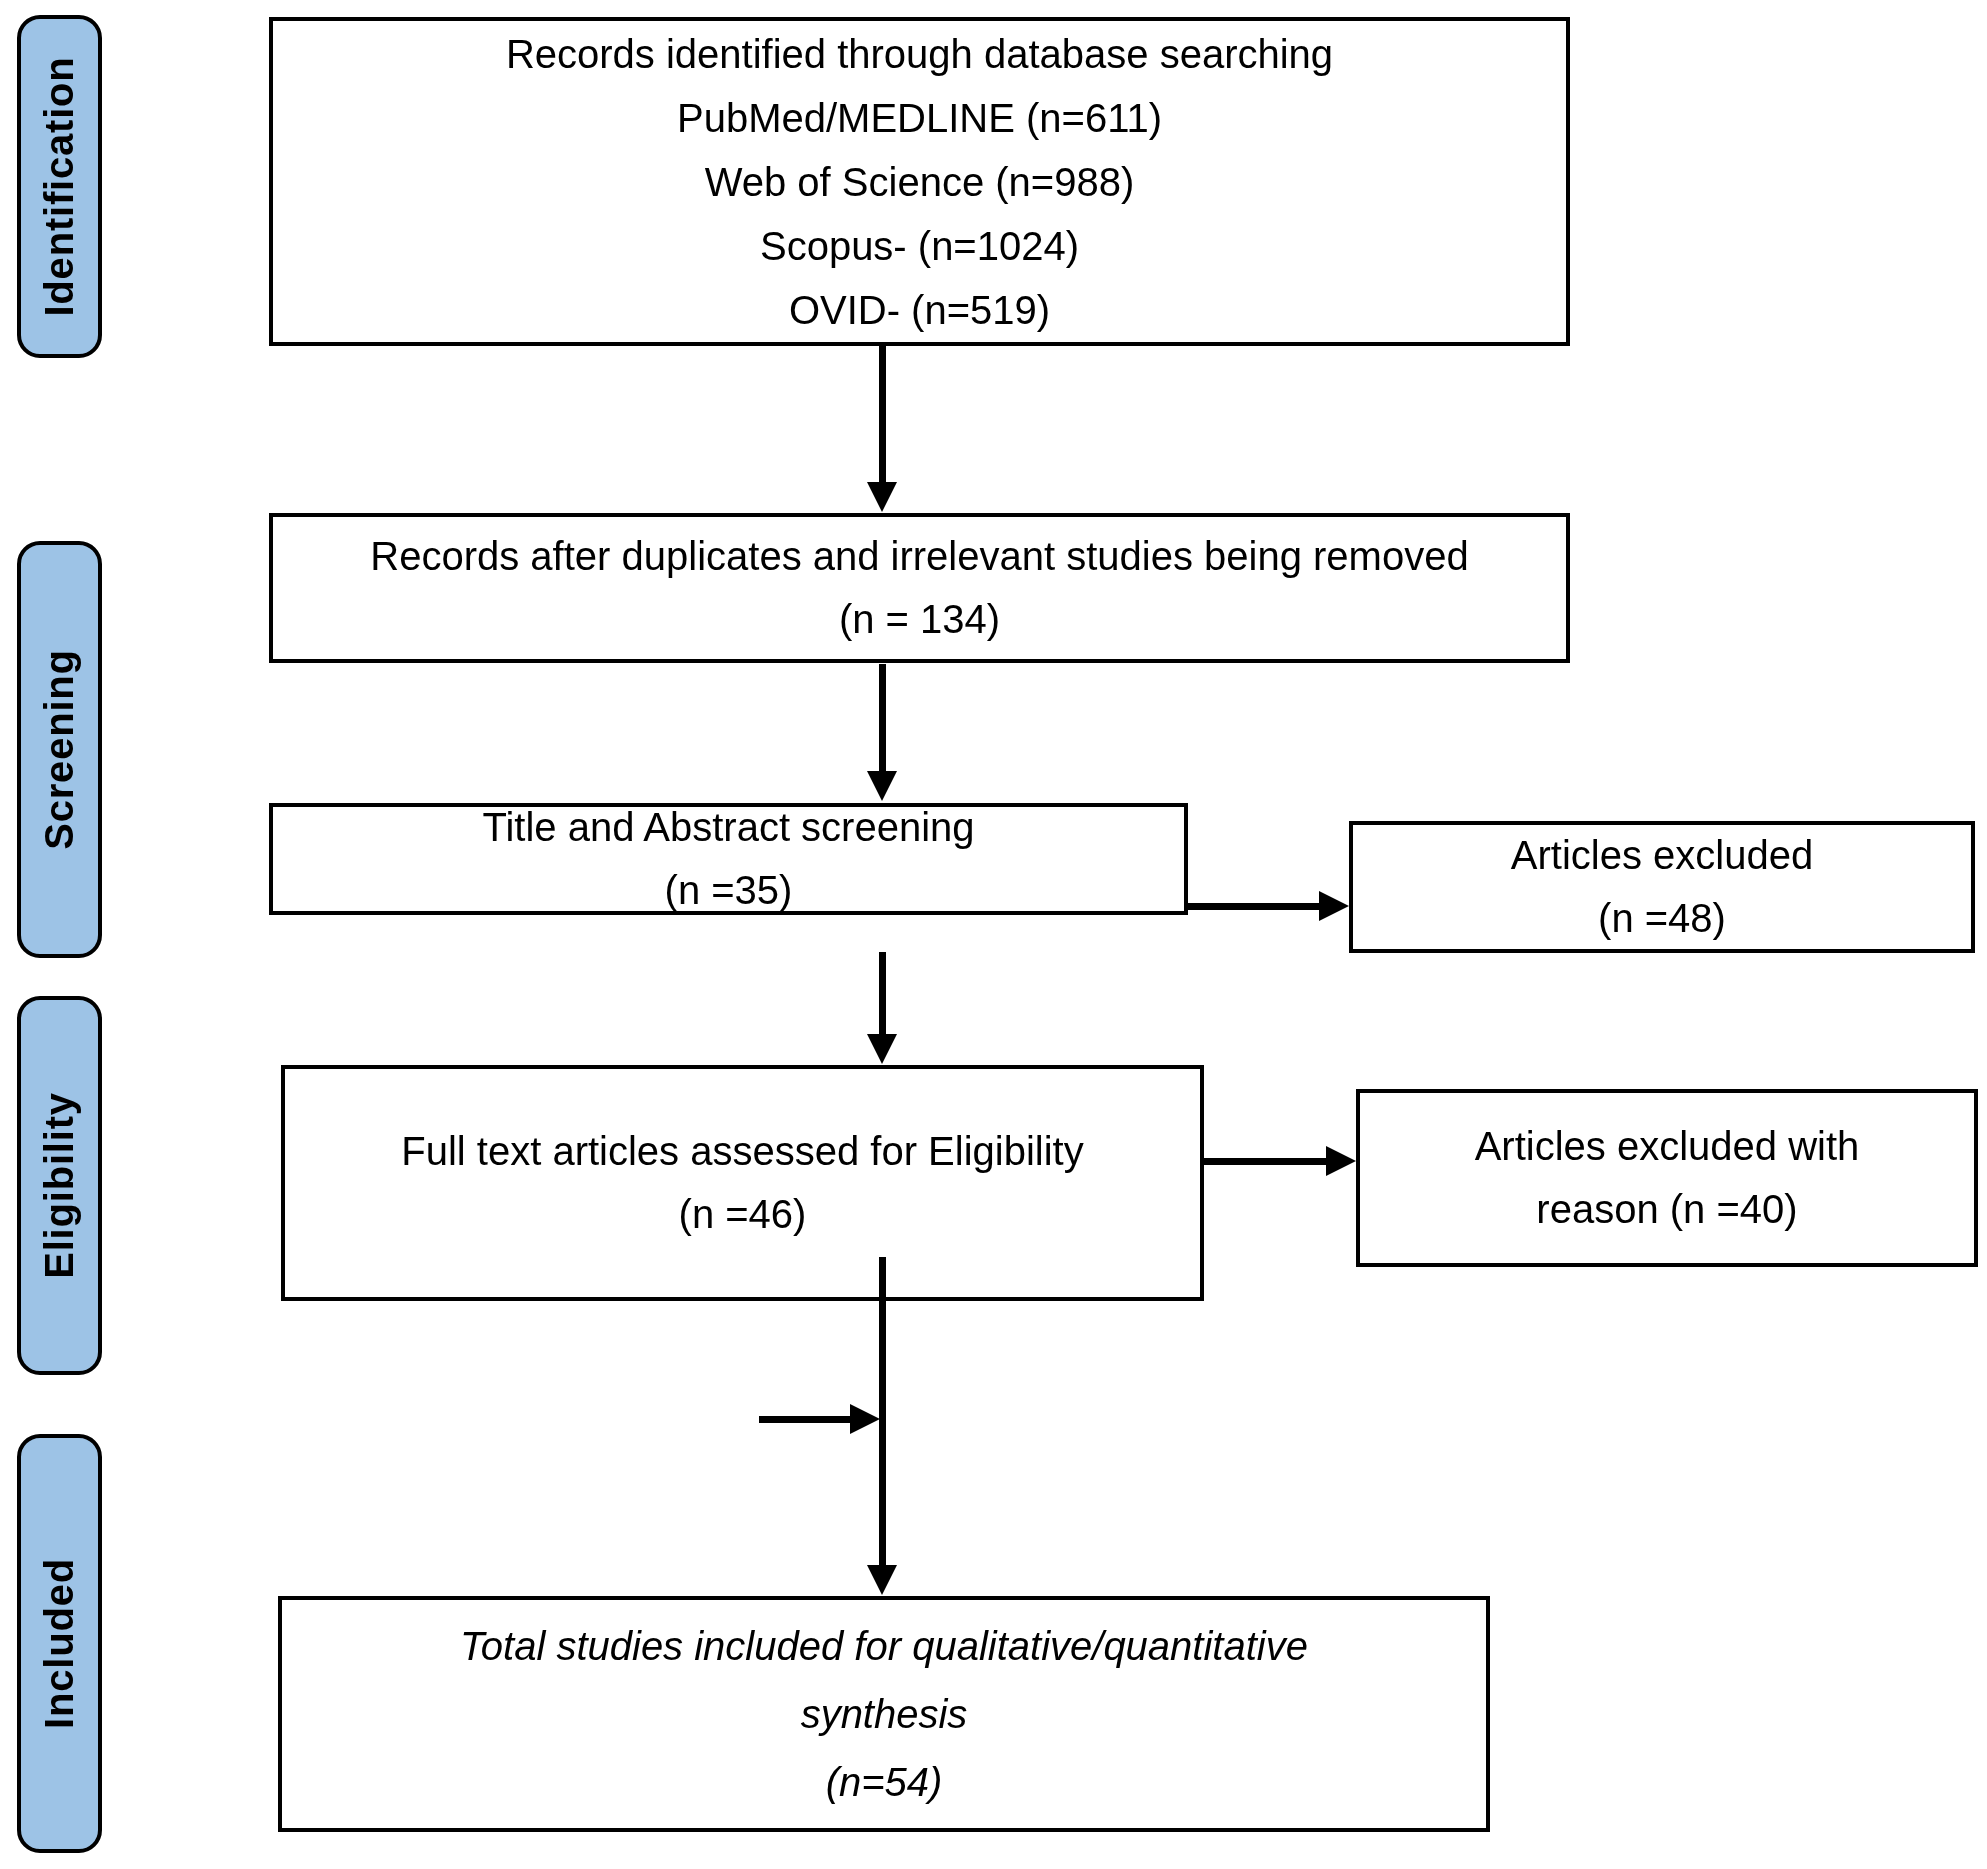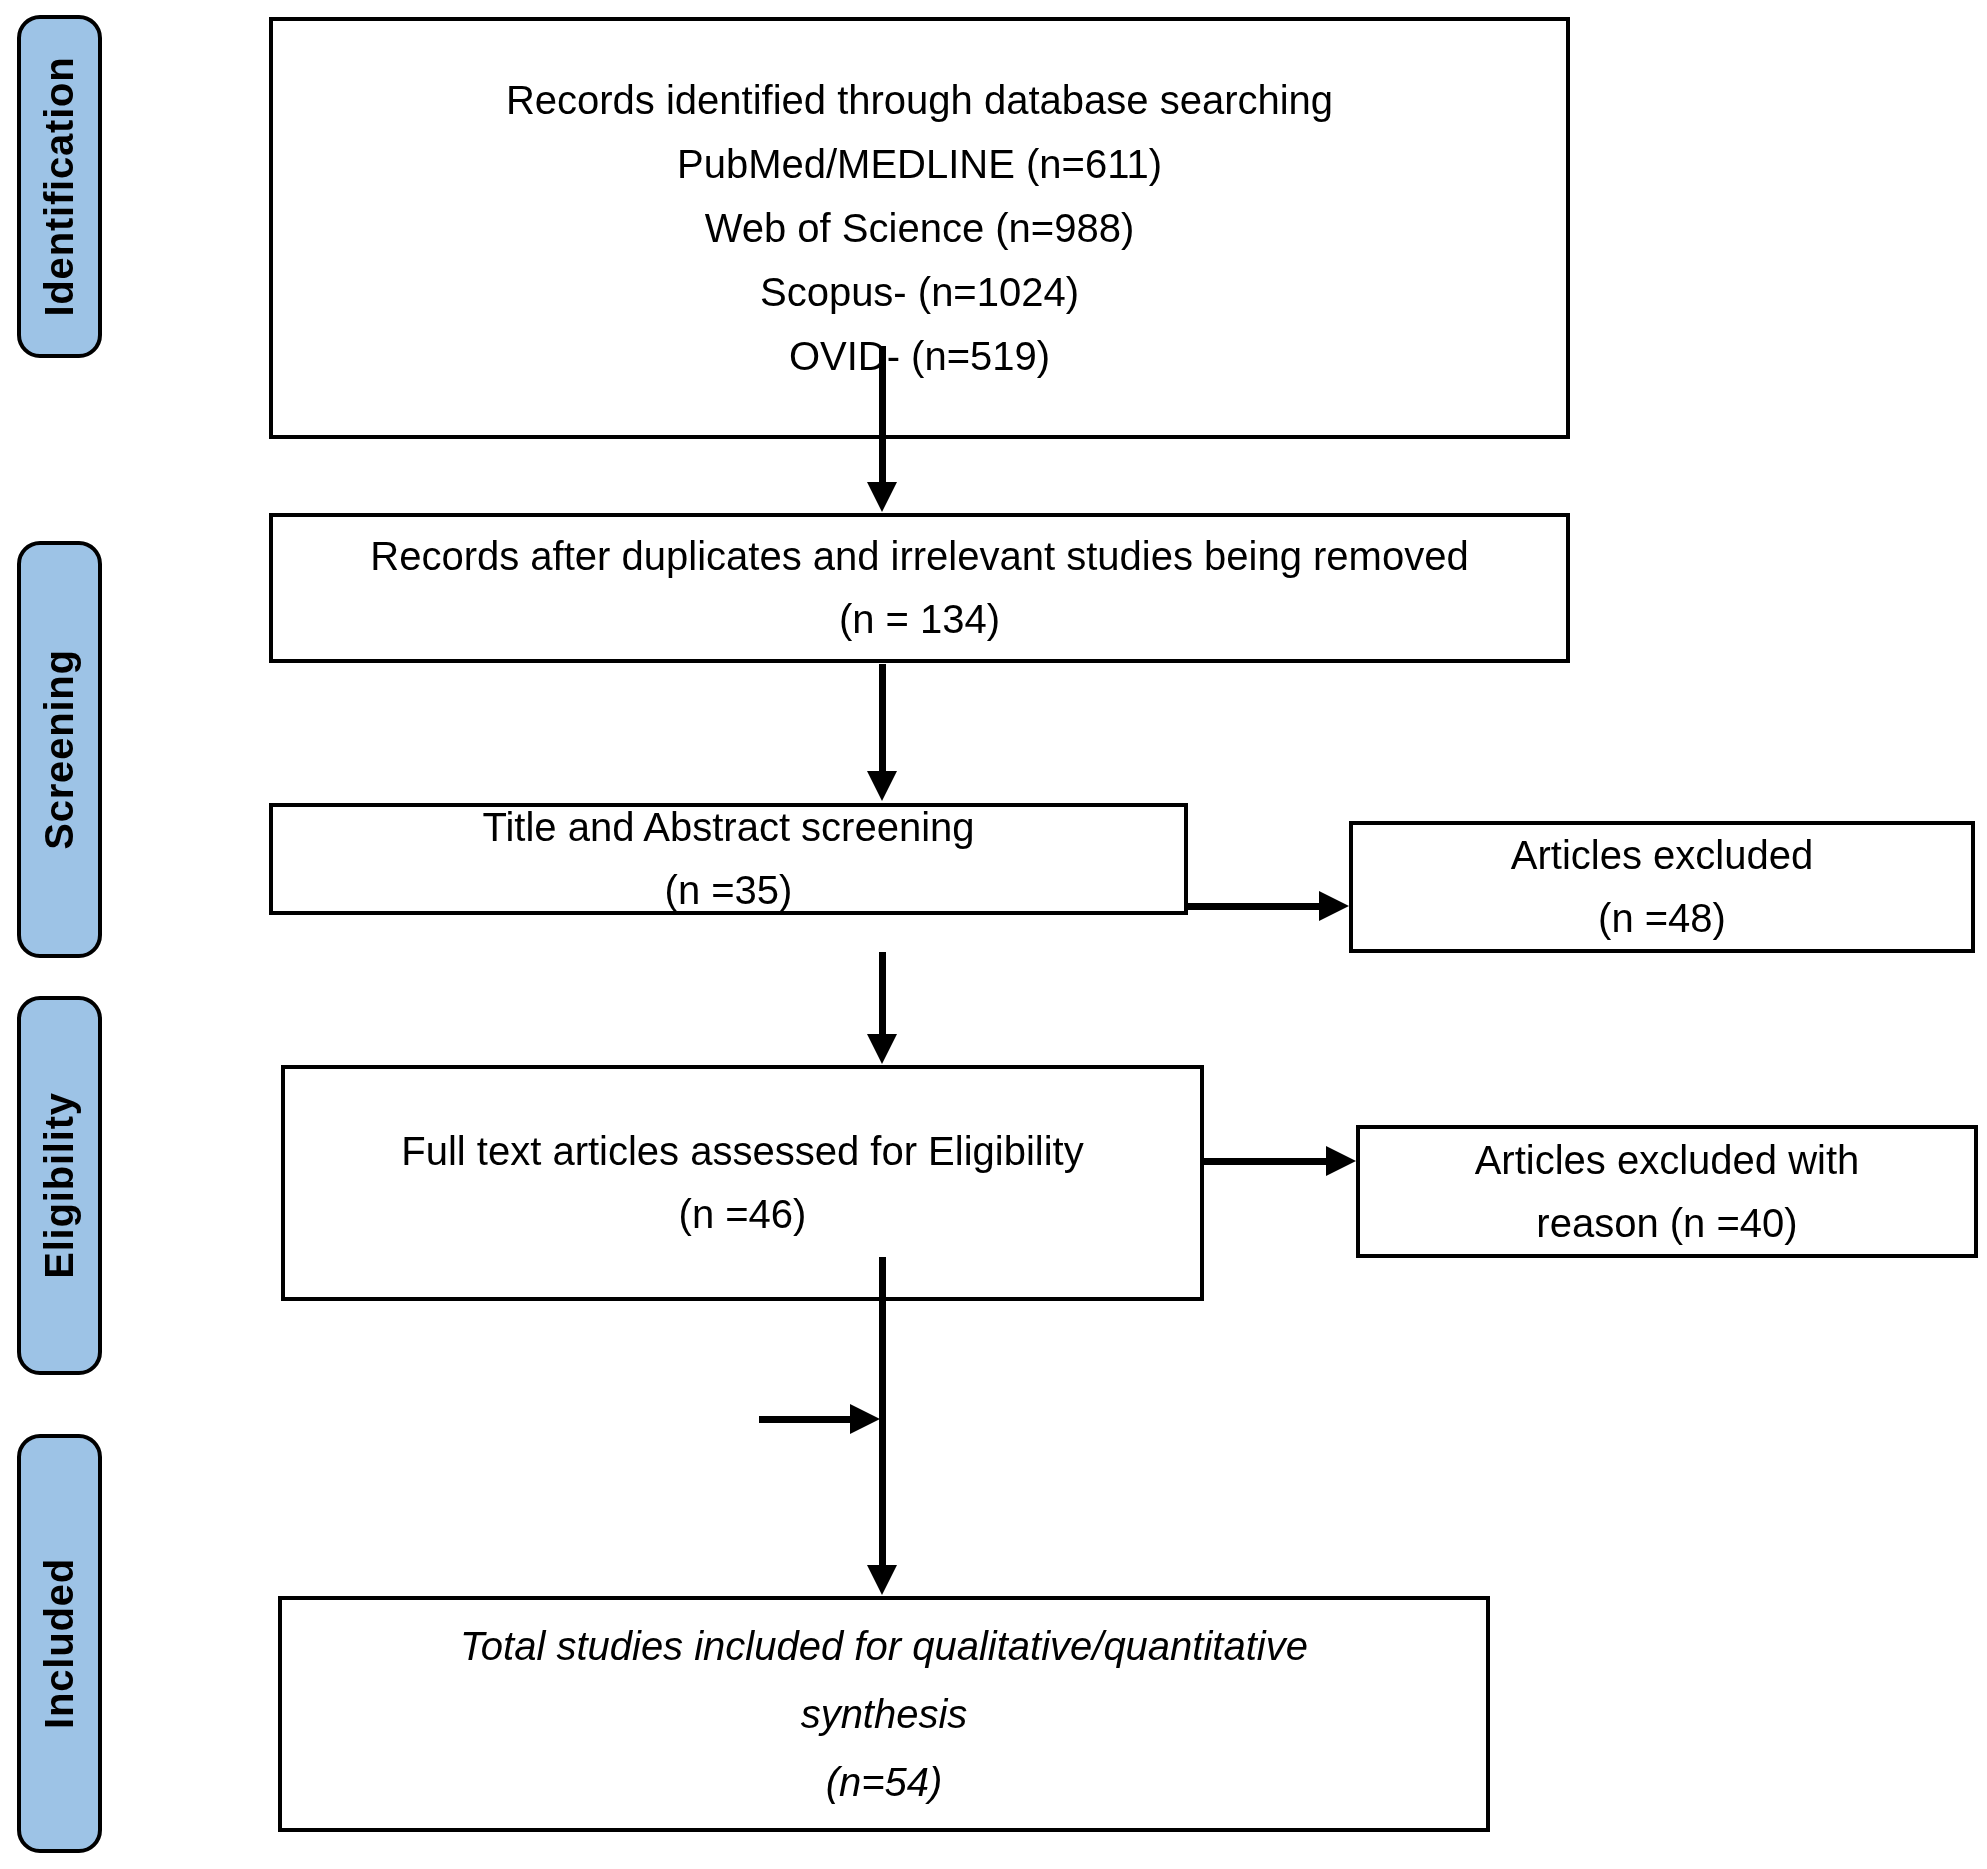--- a/index.html
+++ b/index.html
@@ -88,21 +88,21 @@
   <div class="stage" style="top:541px;height:417px">
     <span class="stage-text">Screening</span>
   </div>
   <div class="stage" style="top:996px;height:379px">
     <span class="stage-text">Eligibility</span>
   </div>
   <div class="stage" style="top:1434px;height:419px">
     <span class="stage-text">Included</span>
   </div>
 
-  <div class="fbox lh78" style="left:269px;top:17.4px;width:1301px;height:422px">
+  <div class="fbox lh78" style="left:269px;top:17.4px;width:1301px;height:329px">
       <div class="tline">Records identified through database searching</div>
       <div class="tline">PubMed/MEDLINE (n=611)</div>
       <div class="tline">Web of Science (n=988)</div>
       <div class="tline">Scopus- (n=1024)</div>
       <div class="tline">OVID- (n=519)</div>
     </div>
 
   <div class="fbox" style="left:269px;top:513px;width:1301px;height:150px">
       <div class="tline">Records after duplicates and irrelevant studies being removed</div>
       <div class="tline">(n = 134)</div>
@@ -116,21 +116,21 @@
   <div class="fbox" style="left:1349px;top:821px;width:626px;height:132px">
       <div class="tline">Articles excluded</div>
       <div class="tline">(n =48)</div>
     </div>
 
   <div class="fbox" style="left:281px;top:1065px;width:923px;height:236px">
       <div class="tline">Full text articles assessed for Eligibility</div>
       <div class="tline">(n =46)</div>
     </div>
 
-  <div class="fbox" style="left:1356px;top:1125px;width:622px;height:133px">
+  <div class="fbox" style="left:1356px;top:1089px;width:622px;height:178px">
       <div class="tline">Articles excluded with</div>
       <div class="tline">reason (n =40)</div>
     </div>
 
 
   <div class="fbox lh82" style="left:278px;top:1596px;width:1212px;height:236px">
       <div class="tline">Total studies included for qualitative/quantitative</div>
       <div class="tline">synthesis</div>
       <div class="tline">(n=54)</div>
     </div>

